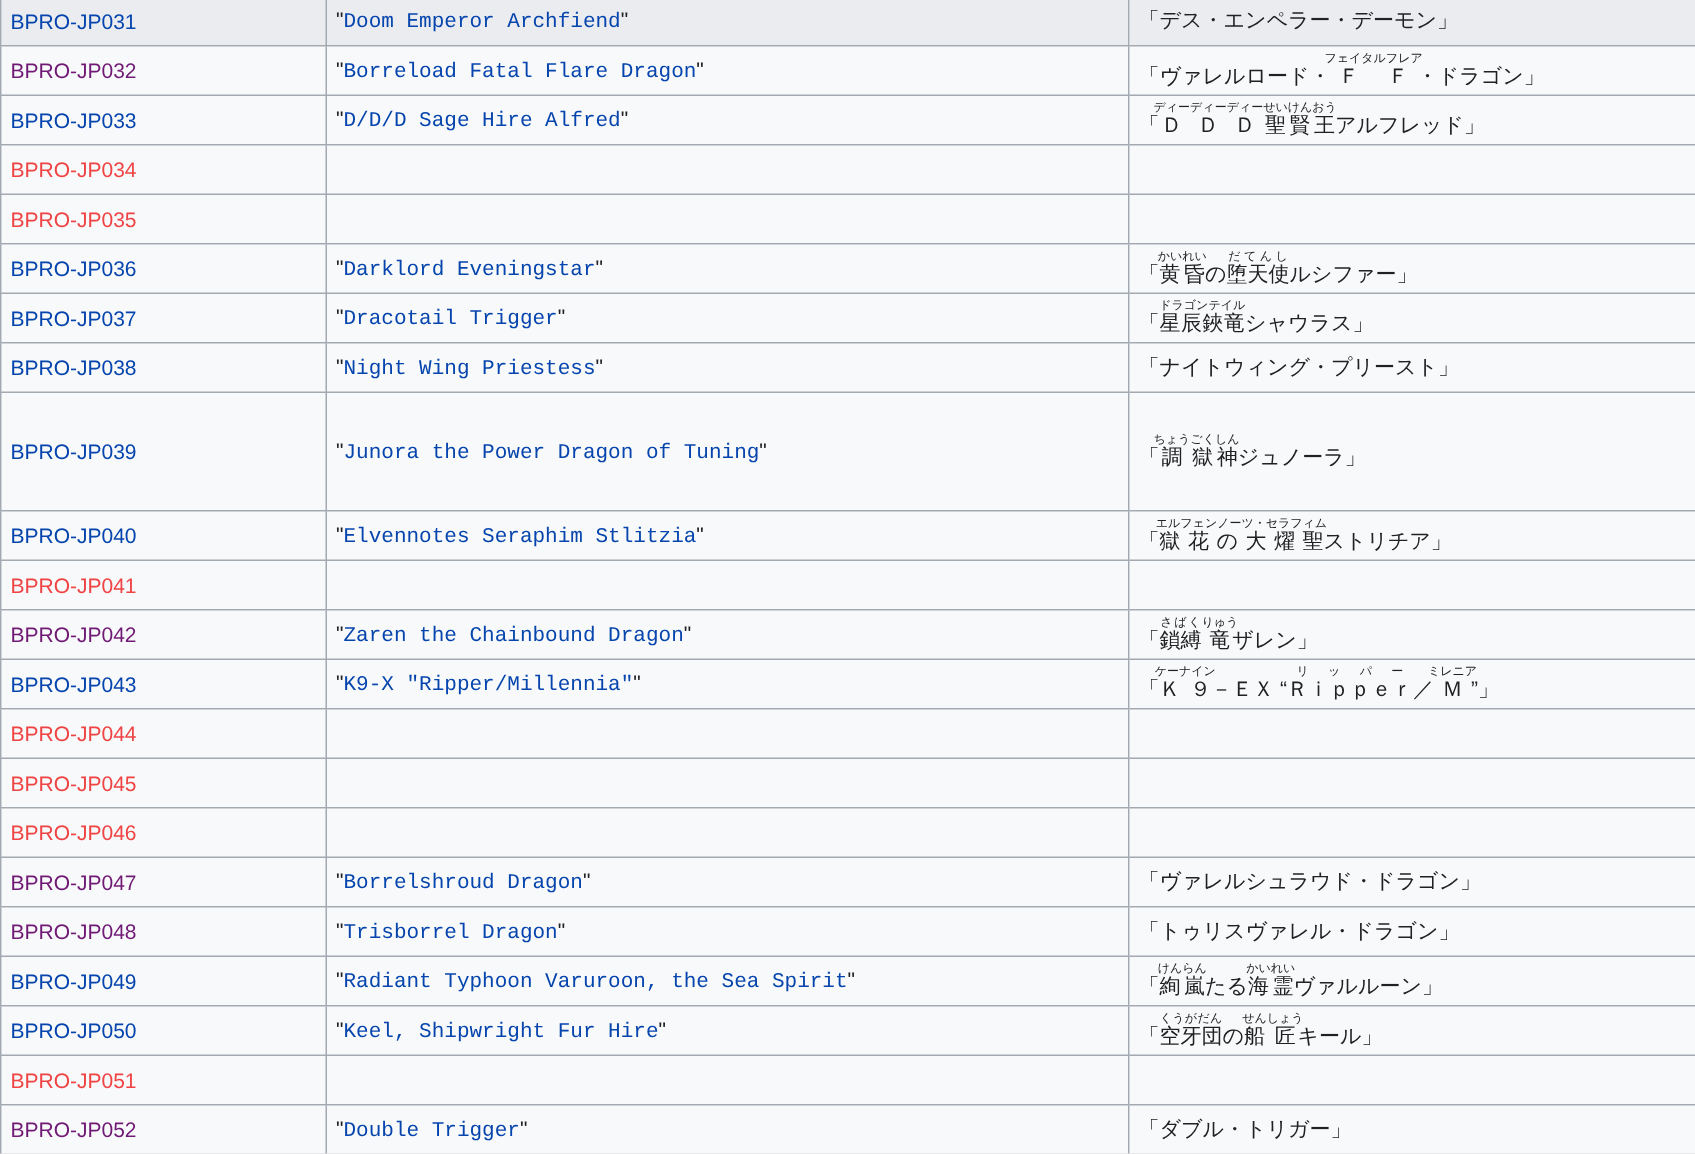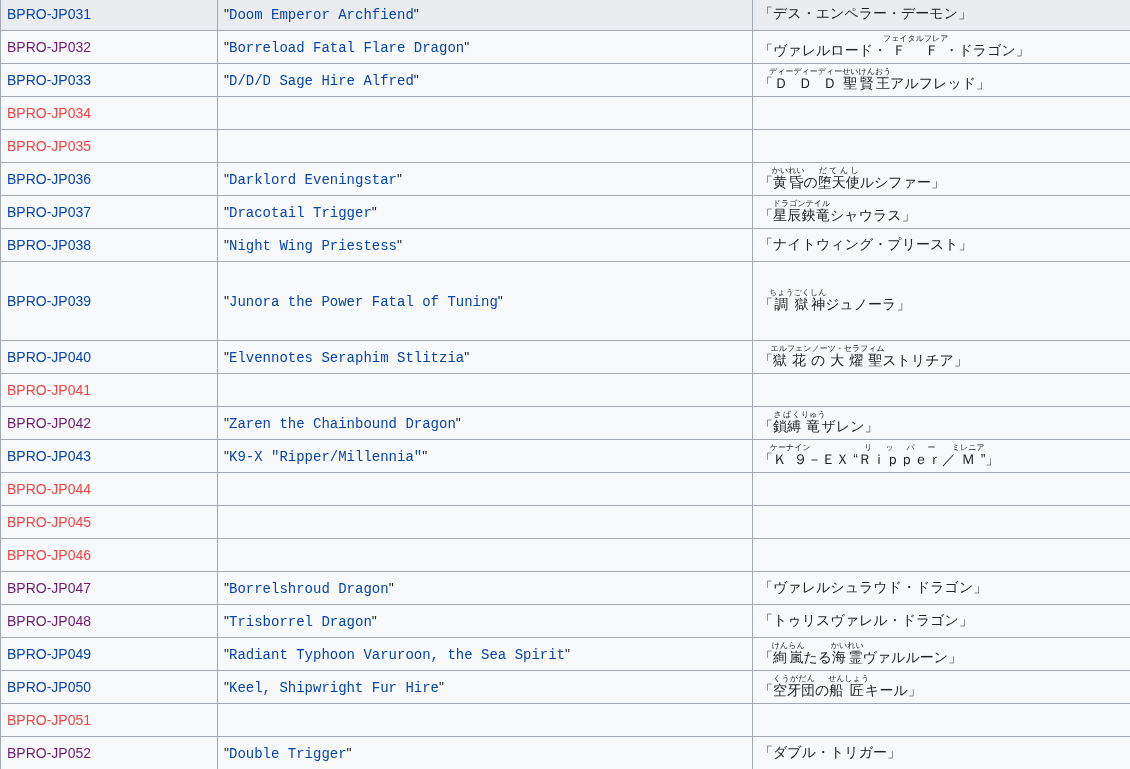--- a/index.html
+++ b/index.html
@@ -99,21 +99,21 @@
           <td><span class="quote">"</span><a class="card-link">Dracotail Trigger</a><span class="quote">"</span></td>
           <td class="jp-cell"><span>「<ruby>星辰鋏竜<rt>ドラゴンテイル</rt></ruby>シャウラス」</span></td>
         </tr>
         <tr>
           <td><a class="num num-link">BPRO-JP038</a></td>
           <td><span class="quote">"</span><a class="card-link">Night Wing Priestess</a><span class="quote">"</span></td>
           <td class="jp-cell"><span>「ナイトウィング・プリースト」</span></td>
         </tr>
         <tr class="tall">
           <td><a class="num num-link">BPRO-JP039</a></td>
-          <td><span class="quote">"</span><a class="card-link">Junora the Power Fatal of Tuning</a><span class="quote">"</span></td>
+          <td><span class="quote">"</span><a class="card-link">Junora the Power Dragon of Tuning</a><span class="quote">"</span></td>
           <td class="jp-cell"><span>「<ruby>調<rt>ちょう</rt></ruby><ruby>獄神<rt>ごくしん</rt></ruby>ジュノーラ」</span></td>
         </tr>
         <tr>
           <td><a class="num num-link">BPRO-JP040</a></td>
           <td><span class="quote">"</span><a class="card-link">Elvennotes Seraphim Stlitzia</a><span class="quote">"</span></td>
           <td class="jp-cell"><span>「<ruby>獄花の大燿聖<rt>エルフェンノーツ・セラフィム</rt></ruby>ストリチア」</span></td>
         </tr>
         <tr>
           <td><span class="num num-plain">BPRO-JP041</span></td>
           <td></td>

